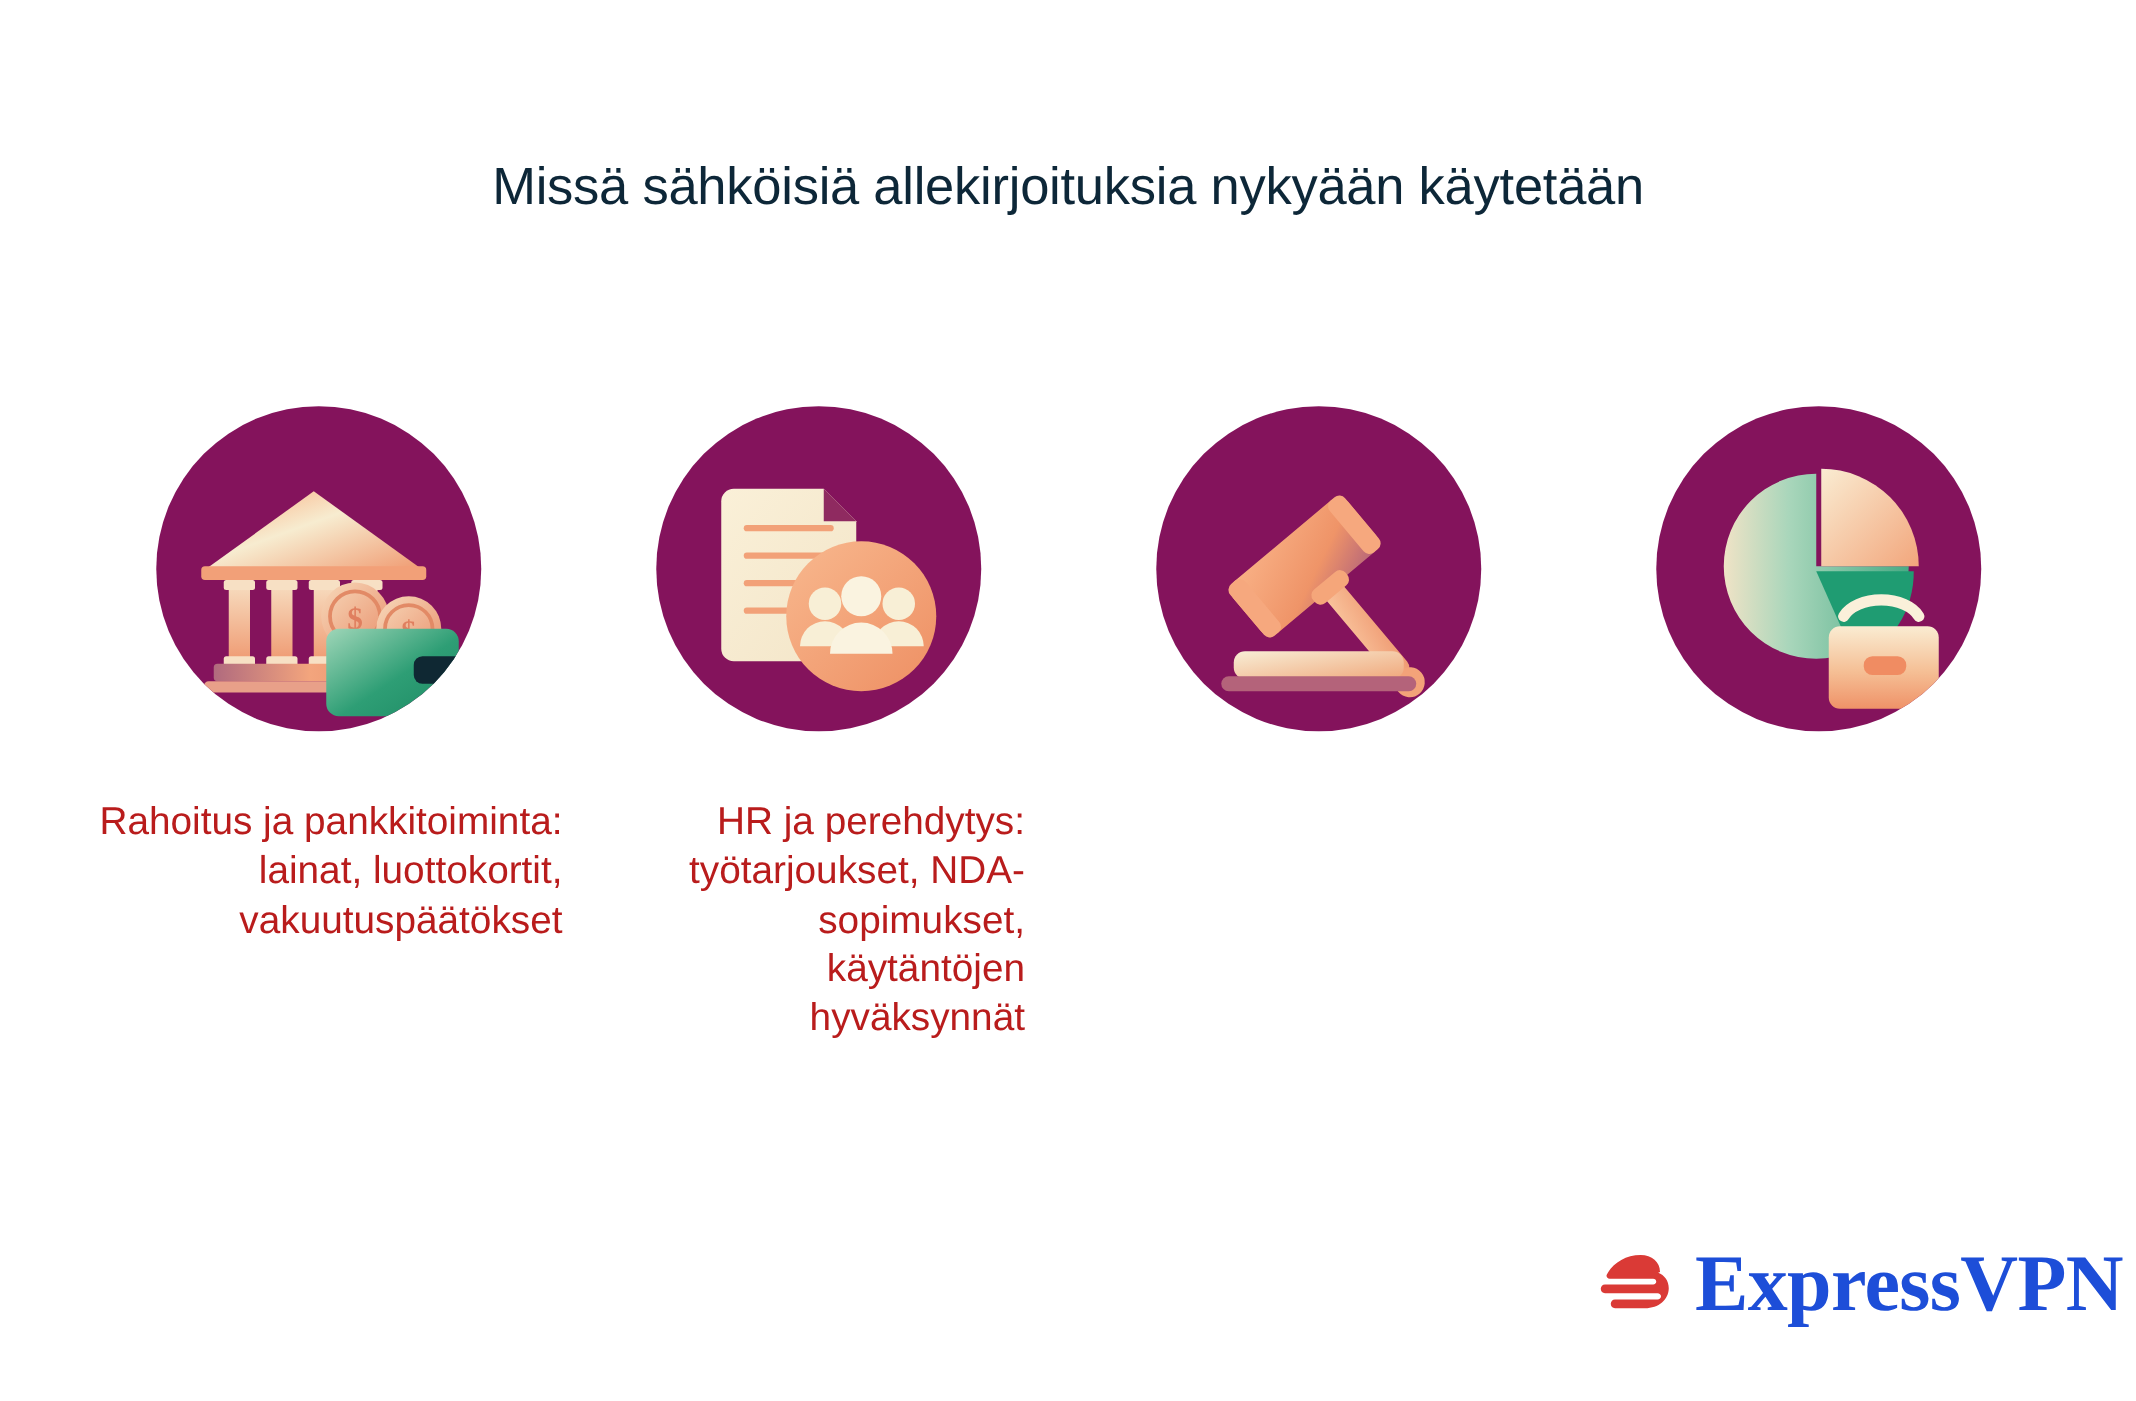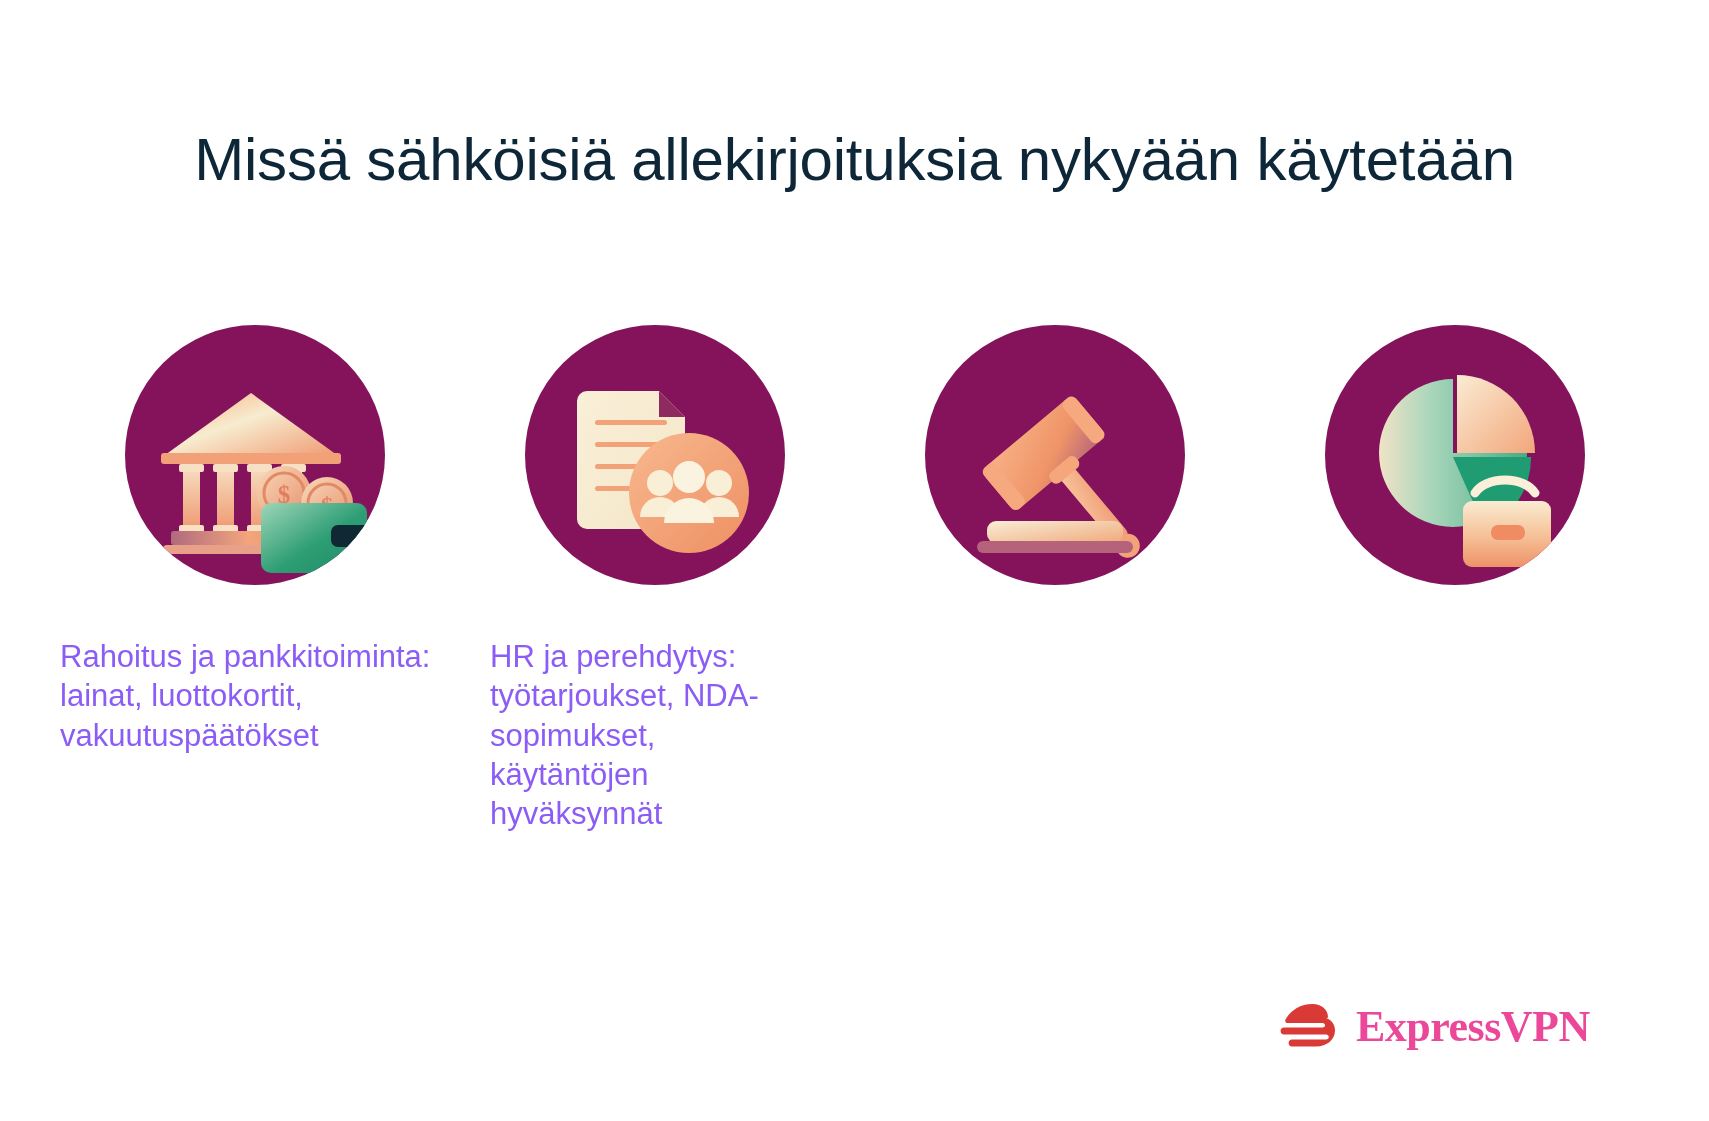--- a/index.html
+++ b/index.html
@@ -19,21 +19,21 @@
     width: 1709px;
     height: 1121px;
     background: #ffffff;
   }
   .page-title {
     position: absolute;
     top: 125px;
     left: 0;
     width: 1709px;
     text-align: center;
-    font-size: 60px;
+    font-size: 42px;
     font-weight: 400;
     letter-spacing: -0.2px;
     color: #0d2738;
     white-space: nowrap;
   }
   .cards {
     position: absolute;
     top: 325px;
     left: 55px;
     width: 1600px;
@@ -59,24 +59,24 @@
   }
   .icon-circle svg {
     position: absolute;
     left: 0;
     top: 0;
     width: 260px;
     height: 260px;
   }
   .caption {
     margin-top: 52px;
-    text-align: left;
+    text-align: right;
     font-size: 31px;
     line-height: 1.27;
-    color: #8b5cf6;
+    color: #b91c1c;
     font-weight: 400;
     width: 370px;
     white-space: pre-line;
   }
   .card-1 .caption { width: 390px; }
   .card-2 .caption { width: 330px; }
   .card-3 .caption { width: 390px; }
   .card-4 .caption { width: 360px; }
 
   .logo {
@@ -88,23 +88,23 @@
     align-items: center;
     gap: 14px;
   }
   .logo-mark {
     width: 64px;
     height: 64px;
     flex: none;
   }
   .logo-word {
     font-family: "Liberation Serif", serif;
-    font-size: 44px;
+    font-size: 64px;
     font-weight: 700;
-    color: #ec4899;
+    color: #1d4ed8;
     letter-spacing: -0.5px;
     line-height: 1;
     white-space: nowrap;
   }
 </style>
 </head>
 <body>
 
 <div class="page">
 

